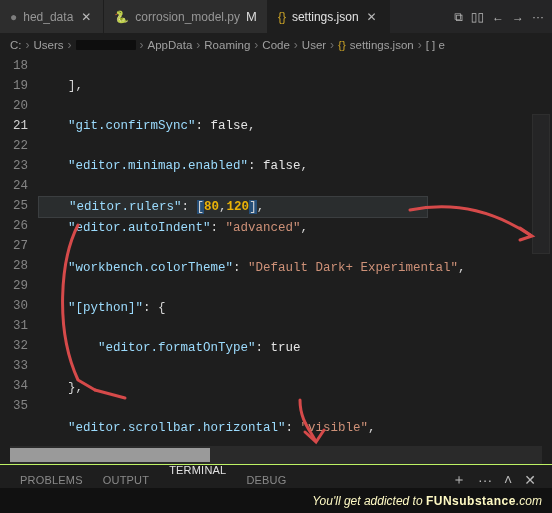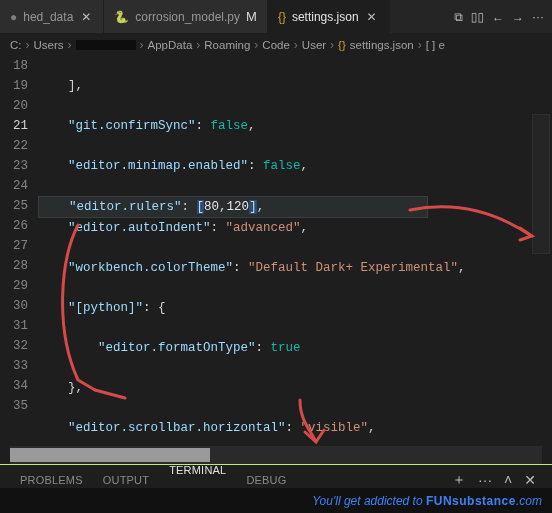--- a/index.html
+++ b/index.html
@@ -54,22 +54,22 @@
     padding-right: 12px;
     color: #858585;
     user-select: none;
     padding-left: 13px;
   }
   .gutter .active-ln { color: #d4d4d4; text-align: center; }
   .code { flex: 1; white-space: pre; overflow: hidden; }
   .hl-line { background: #2a2d2e; border:1px solid #3b3e40; display:inline-block; min-width:390px;}
   .tok-key { color: #9cdcfe; }
   .tok-str { color: #ce9178; }
-  .tok-num { color: #e5e5e5; }
-  .tok-bool { color: #14b8a6; }
+  .tok-num { color: #eab308; font-weight: bold; }
+  .tok-bool { color: #e5e5e5; }
   .tok-punc { color: #d4d4d4; }
   .tok-brace { color: #d4d4d4; }
   .sel { background:#264f78; }
   .minimap {
     position:absolute; right:2px; top:58px; width:18px; height:140px;
     background:#252526; border:1px solid #2e2e2e;
   }
   .hscroll {
     position: relative; height: 18px; background: #2a2a2a;
     margin: 6px 10px 0 10px;
@@ -82,21 +82,21 @@
     display:flex;align-items:center;height:30px;
     background:#1e1e1e;border-top:1px solid #bef264;
     padding:0 10px;font-size:11px;color:#8a8a8a;
   }
   .ptab{padding:0 10px;cursor:pointer;letter-spacing:.2px}
   .ptab.active{color:#e2e2e2;border-bottom:1px solid #e2e2e2;padding-bottom:18px}
   .pspace{flex:1}
   .pact{padding:0 6px;cursor:pointer;color:#bbb;font-size:14px}
   .watermark{
     position:absolute;bottom:0;left:0;right:0;height:25px;
-    background:#111;color:#3b82f6;font-size:12px;
+    background:#111;color:#fef9c3;font-size:12px;
     display:flex;align-items:center;justify-content:flex-end;
     padding-right:10px;font-style:italic;
   }
   .watermark b{font-style:normal;font-weight:700;letter-spacing:.5px}
   
   .anno{position:absolute;pointer-events:none}
   .anno path{stroke:#d64a4a;stroke-width:3;fill:none;stroke-linecap:round}
 </style>
 </head>
 <body>

